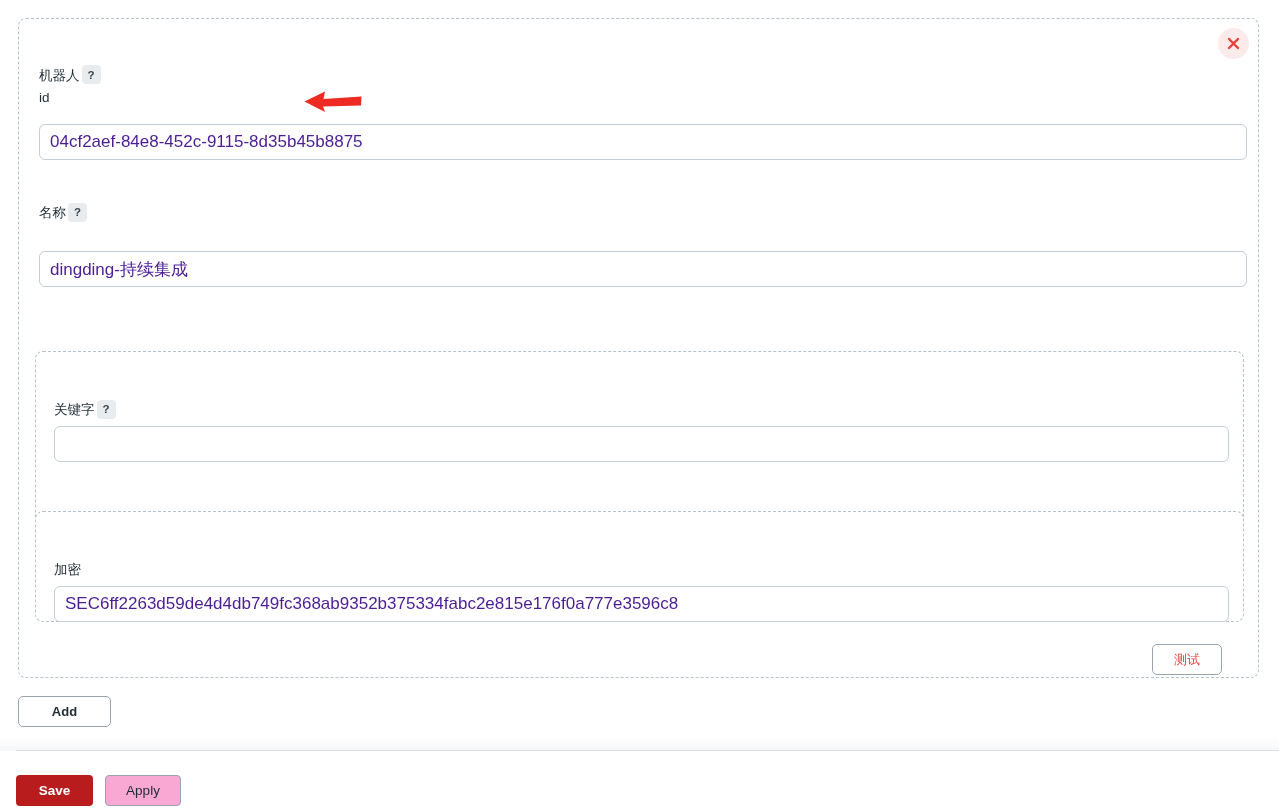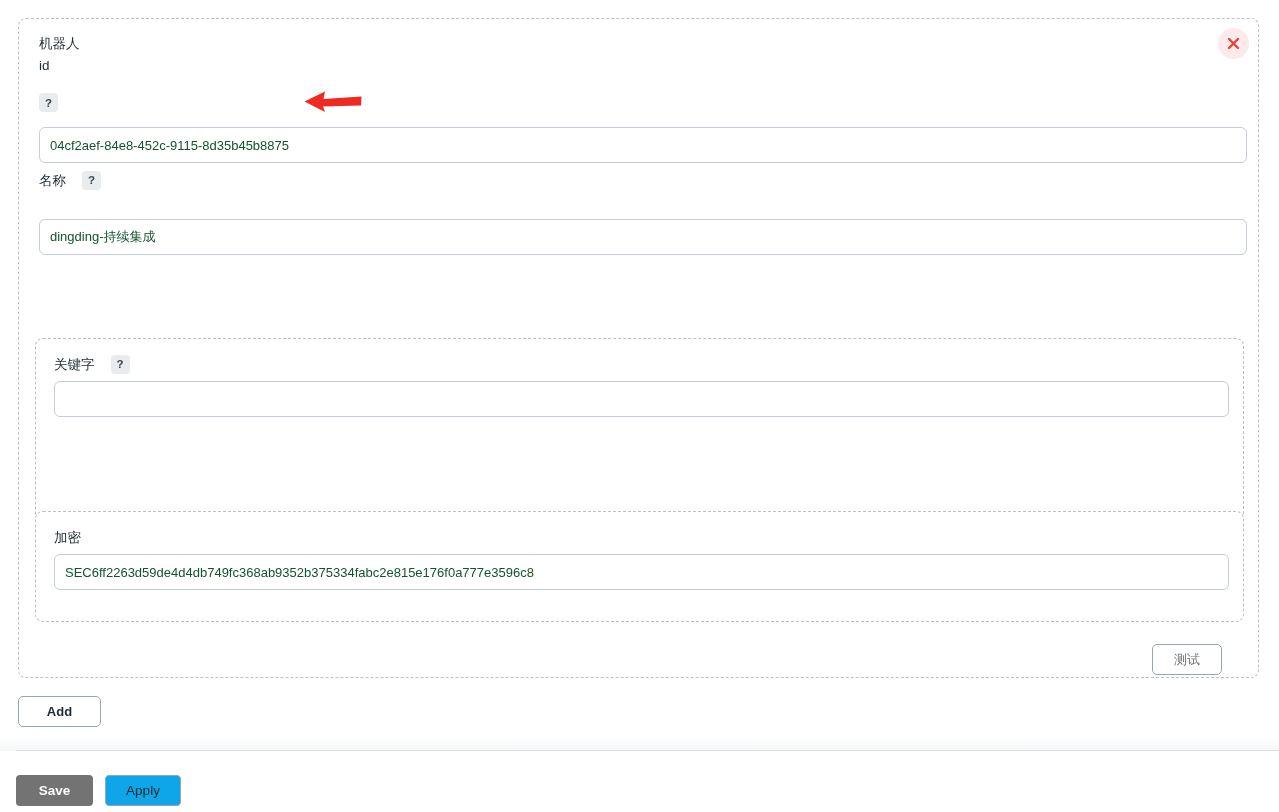--- a/index.html
+++ b/index.html
@@ -56,22 +56,23 @@
   }
   .close-btn svg { display: block; }
 
   
   .field-label {
     color: #1f2b33;
     font-size: 13.5px;
     line-height: 19px;
     display: flex;
     align-items: center;
-    gap: 16px;
+    gap: 2px;
     flex-wrap: wrap;
+    margin-top: 32px;
   }
   .field-label .lbl-text { white-space: pre-line; }
   .help-badge {
     display: inline-flex;
     align-items: center;
     justify-content: center;
     width: 19px;
     height: 19px;
     border-radius: 4px;
     background: #e9ecef;
@@ -85,22 +86,22 @@
   
   .txt-input {
     display: block;
     width: 100%;
     height: 36px;
     border: 1px solid #c3ced6;
     border-radius: 6px;
     background: #ffffff;
     padding: 0 10px;
     font-family: "Liberation Sans", "DejaVu Sans", sans-serif;
-    font-size: 13px;
-    color: #14532d;
+    font-size: 17px;
+    color: #4c1d95;
     outline: none;
   }
   .txt-input::placeholder { color: #9aa7b1; }
 
   
   .fld { position: absolute; }
 
   #fld-robotid { left: 20px; top: 14px; width: 1200px; }
   #fld-robotid .field-label {
     width: 62px;
@@ -115,49 +116,49 @@
   #fld-webhook { left: 20px; top: 238px; width: 1208px; }
   #fld-webhook .input-wrap { margin-top: 13px; }
 
   
   .sub-card {
     position: absolute;
     border: 1px dashed #b6c2cb;
     border-radius: 8px;
     background: #ffffff;
   }
-  #sub-keyword { left: 16px; top: 319px; width: 1209px; height: 184px; }
+  #sub-keyword { left: 16px; top: 332px; width: 1209px; height: 184px; }
   #sub-encrypt { left: 16px; top: 492px; width: 1209px; height: 111px; }
 
   .sub-inner { position: absolute; left: 18px; top: 16px; width: 1175px; }
   .sub-inner .input-wrap { margin-top: 7px; }
 
   
   .test-btn {
     position: absolute;
     left: 1152px;
     top: 644px;
     width: 70px;
     height: 31px;
     border: 1px solid #97a5b0;
     border-radius: 5px;
     background: #ffffff;
-    color: #737373;
+    color: #ef4444;
     font-family: "Liberation Sans", "DejaVu Sans", sans-serif;
     font-size: 13px;
     cursor: pointer;
     padding: 0;
   }
 
   
   .add-btn {
     position: absolute;
     left: 18px;
     top: 696px;
-    width: 83px;
+    width: 93px;
     height: 31px;
     border: 1px solid #97a5b0;
     border-radius: 5px;
     background: #ffffff;
     color: #1f2b33;
     font-family: "Liberation Sans", "DejaVu Sans", sans-serif;
     font-size: 13px;
     font-weight: bold;
     cursor: pointer;
     padding: 0;
@@ -183,36 +184,36 @@
     left: 0; top: 751px;
     width: 1279px;
     height: 61px;
     background: #ffffff;
   }
   .btn-save {
     position: absolute;
     left: 16px; top: 24px;
     width: 77px;
     height: 31px;
-    background: #737373;
+    background: #b91c1c;
     color: #ffffff;
     border: none;
     border-radius: 4px;
     font-family: "Liberation Sans", "DejaVu Sans", sans-serif;
     font-size: 13.5px;
     font-weight: bold;
     cursor: pointer;
     padding: 0;
   }
   .btn-apply {
     position: absolute;
     left: 105px; top: 24px;
     width: 76px;
     height: 31px;
-    background: #0ea5e9;
+    background: #f9a8d4;
     color: #1f2b33;
     border: 1px solid #97a5b0;
     border-radius: 4px;
     font-family: "Liberation Sans", "DejaVu Sans", sans-serif;
     font-size: 13.5px;
     cursor: pointer;
     padding: 0;
   }
 
   

